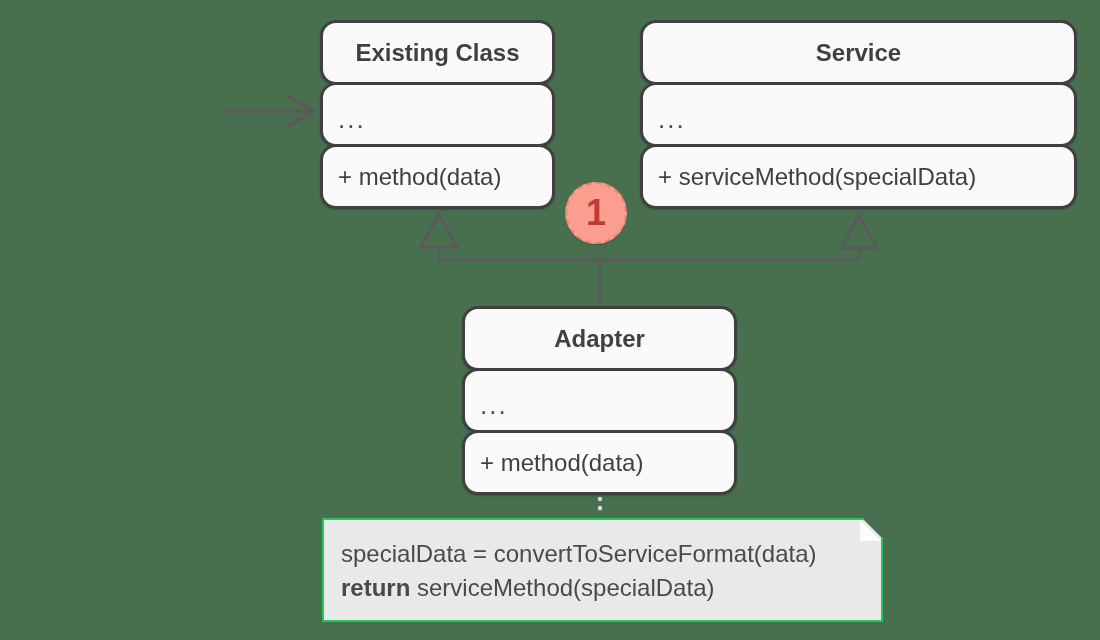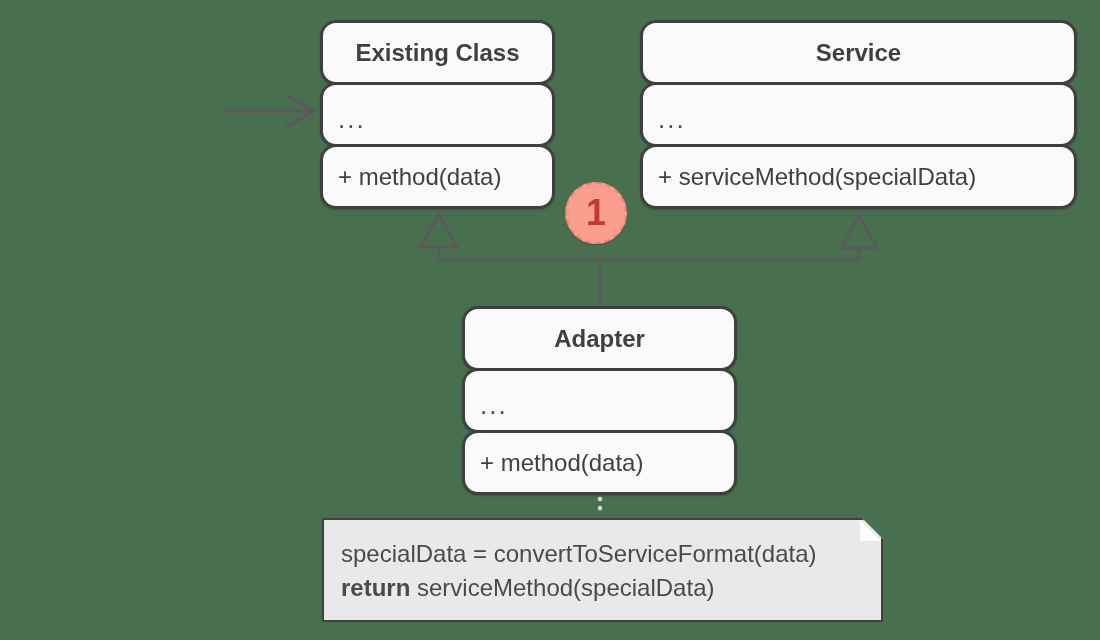--- a/index.html
+++ b/index.html
@@ -33,21 +33,21 @@
     background:#fa9e8f; border:2px dashed #f18176;
     display:flex; align-items:center; justify-content:center;
     font-weight:bold; font-size:36px; color:#c23a31;
     box-shadow:0 1px 2px rgba(0,0,0,0.15);
     z-index:5;
   }
 
   .note {
     position:absolute; left:322px; top:518px; width:561px; height:104px;
     box-sizing:border-box;
-    background:#e9e9e9; border:2px solid #404040;
+    background:#e9e9e9; border:2px solid #22c55e;
     clip-path:polygon(0 0, calc(100% - 21px) 0, 100% 21px, 100% 100%, 0 100%);
     font-size:24px; color:#4a4a4a;
     padding:17px 0 0 17px; line-height:34px;
   }
   .note .flap {
     position:absolute; top:0; right:0; width:21px; height:21px;
     background:#fcfcfc;
     clip-path:polygon(0 0, 100% 100%, 0 100%);
   }
   .note .kw { font-weight:bold;margin-top:12px; }

